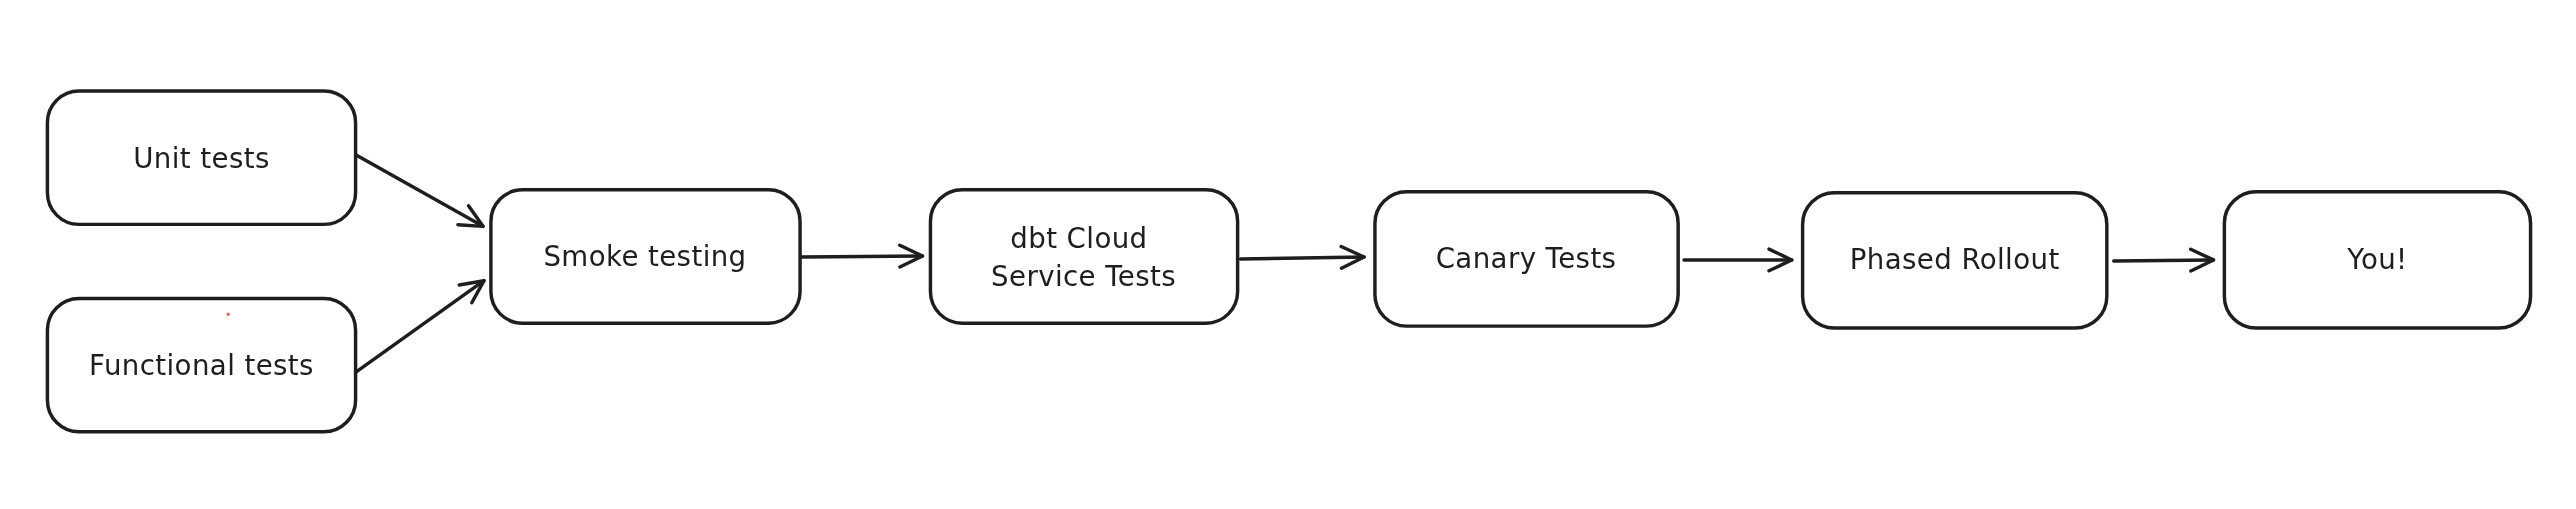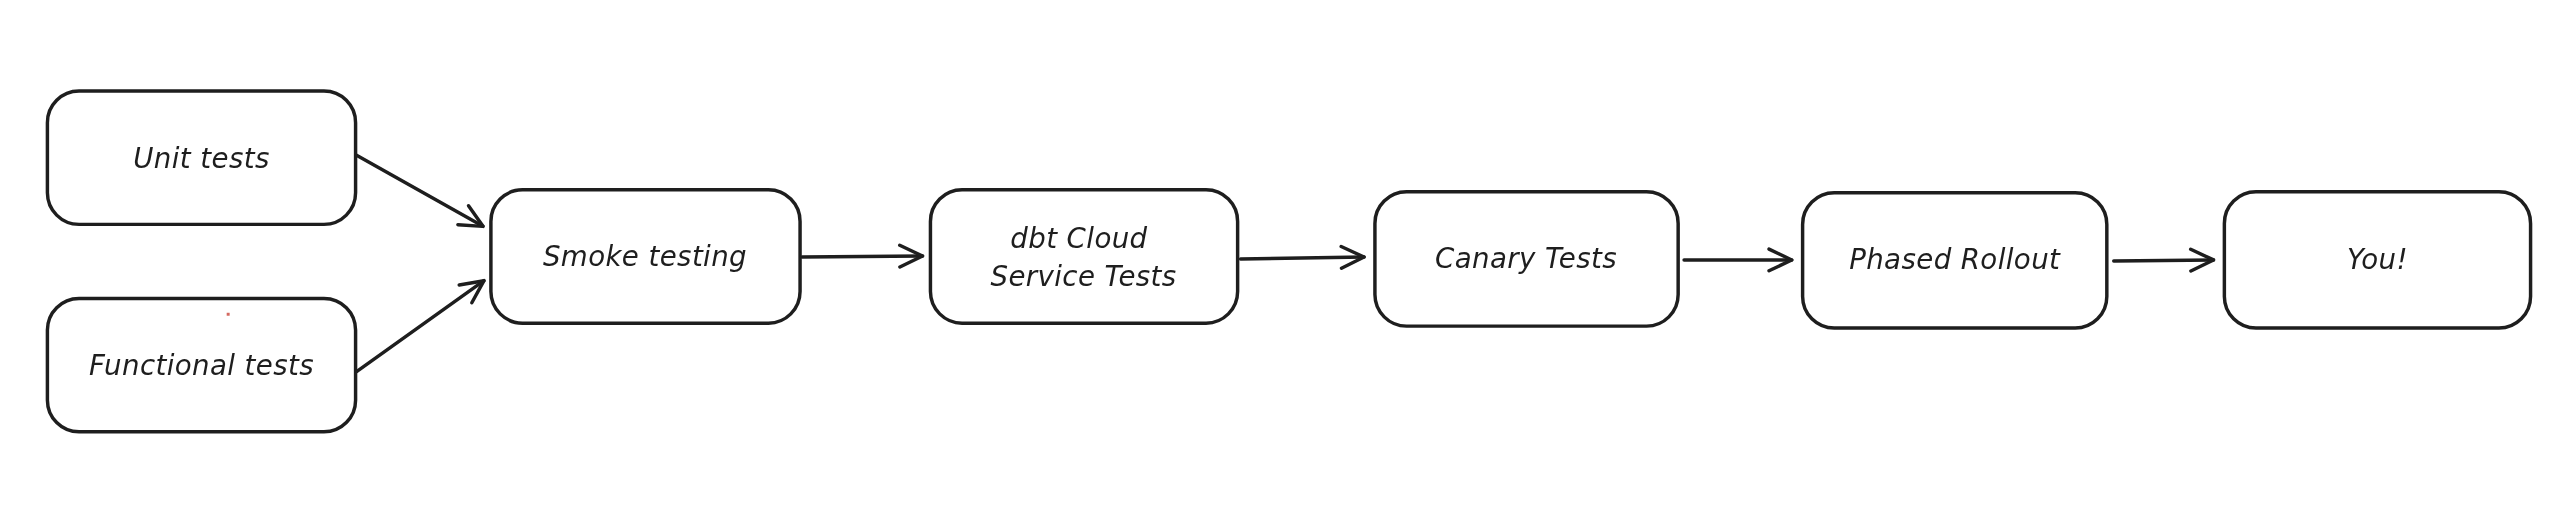--- a/index.html
+++ b/index.html
@@ -7,21 +7,20 @@
     padding: 0;
     width: 2576px;
     height: 510px;
     background: #ffffff;
     overflow: hidden;
   }
   .canvas-wrap {
     width: 2200px;
     height: 510px;
     position: relative;
-    font-style: italic;
   }
   svg {
     display: block;
   }
   .node-box {
     fill: #ffffff;
     stroke: #1e1e1e;
     stroke-width: 3.5;
   }
   .node-label {

